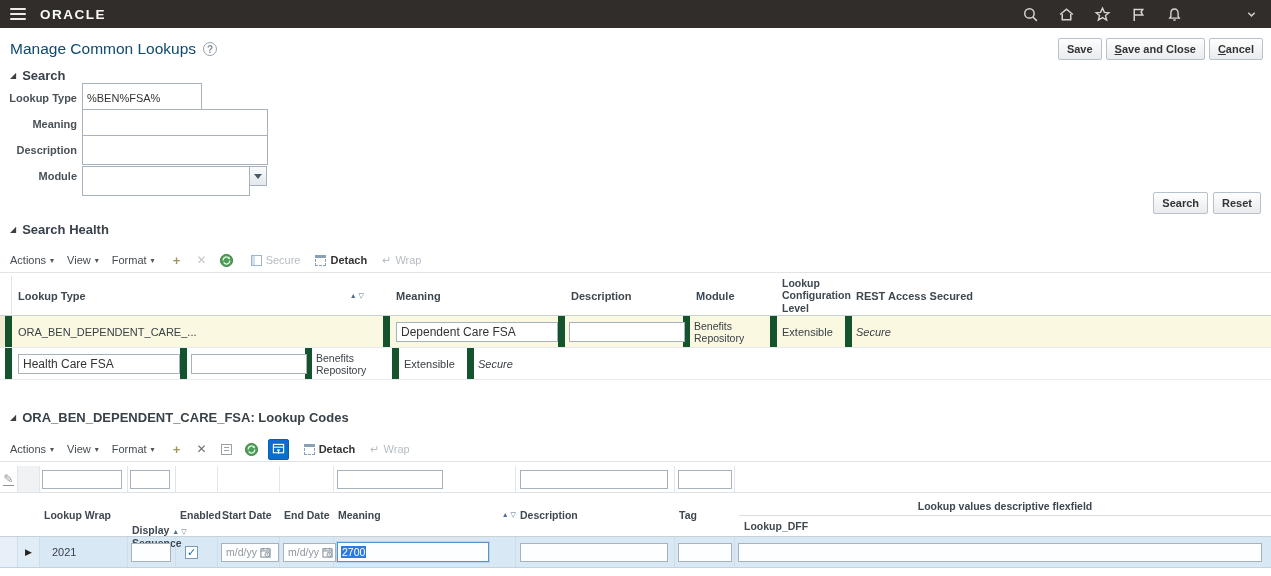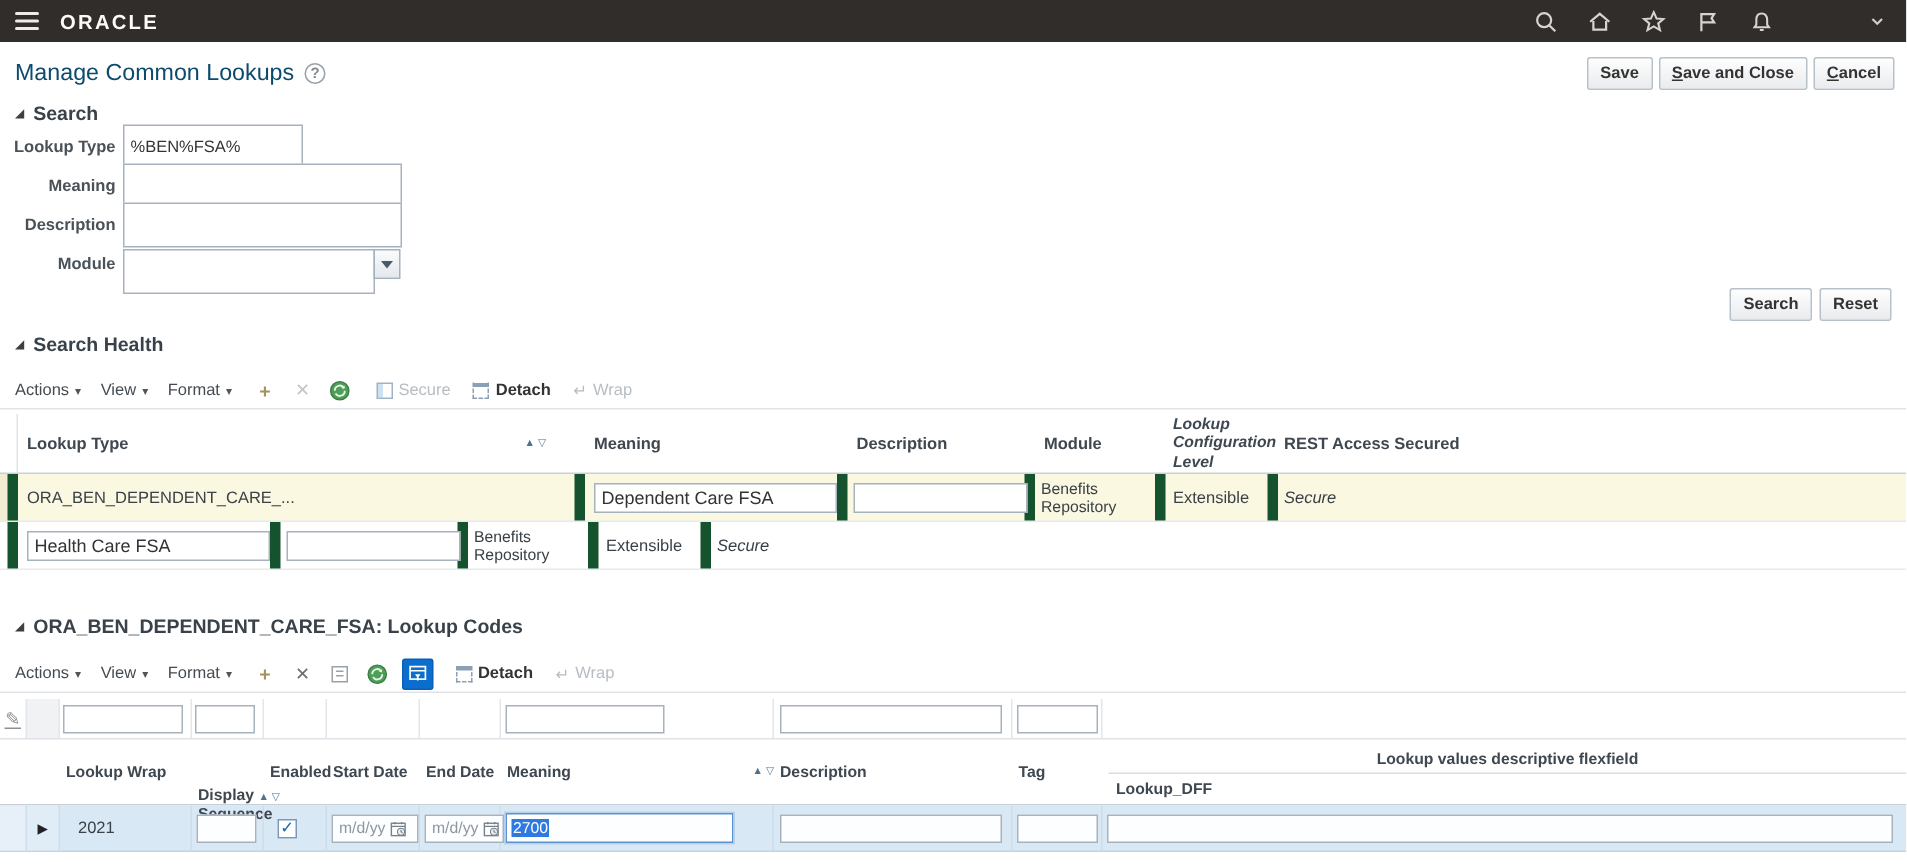--- a/index.html
+++ b/index.html
@@ -79,21 +79,21 @@
   .tbl{position:absolute;left:0;right:0;}
   .trow{display:flex;align-items:center;}
   .hcell{font-weight:bold;color:#3f4850;}
 
   
   .t1-rh{width:12px;align-self:stretch;border-right:1px solid #dfe4e8;}
   .t1-c1{width:378px;} .t1-c2{width:175px;} .t1-c3{width:125px;} .t1-c4{width:87px;}
   .t1-c5{width:75px;}  .t1-c6{width:419px;}
   .t1-head{height:40px;border-bottom:1px solid #c9d1d8;}
   .t1-head .hcell{display:flex;align-items:center;padding-left:6px;font-size:11px;}
-  .t1-head .t1-c5{font-size:10.5px;line-height:1.15;padding-left:5px;font-style:italic;}
+  .t1-head .t1-c5{font-size:10.5px;line-height:1.15;padding-left:5px;}
   .sorticons{display:flex;gap:2px;margin-left:auto;margin-right:26px;cursor:pointer;}
   .sorticons span{font-size:7px;color:#4d718f;line-height:1;}
   .t1-row{height:32px;border-bottom:1px solid #e6eaee;}
   .t1-row>div{align-self:stretch;display:flex;align-items:center;border-right:7px solid #14532d;}
   .t1-row>div:last-child{border-right:none;}
   .row-sel-y{background:#fbf8e2;}
   .row-sel-y .t1-rh{background:#f1ecd2;}
   .t1-row .t1-c1{padding-left:6px;color:#3a4147;}
   .in-cell{height:20px;border:1px solid #a6b2bd;background:#fff;padding:0 4px;font-family:inherit;
            font-size:12px;color:#333;}

